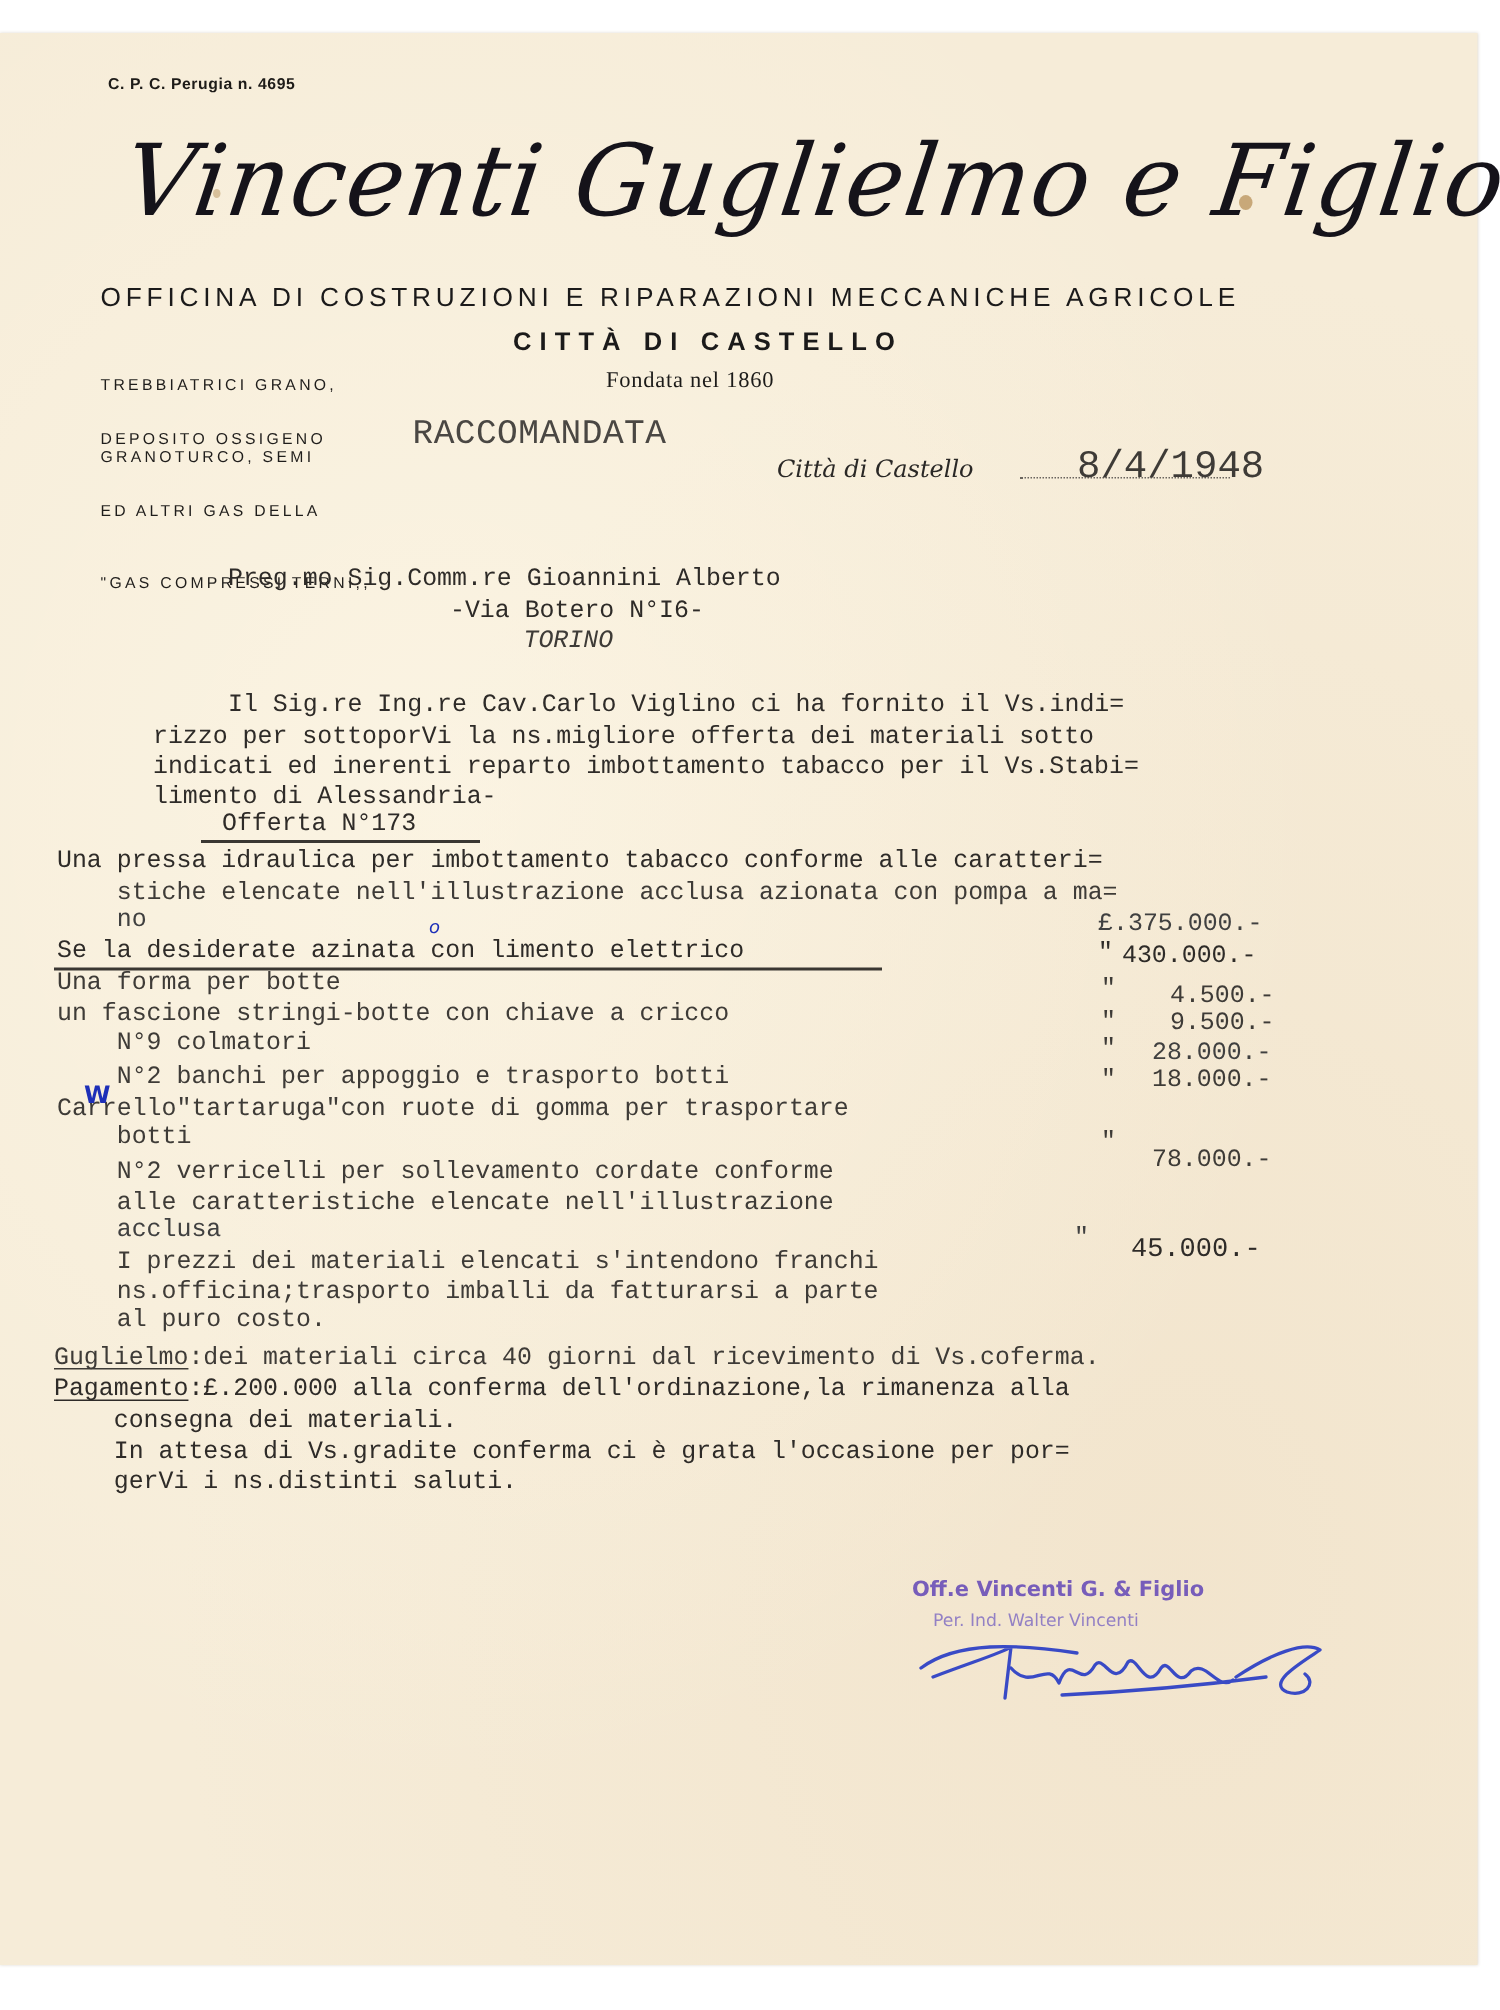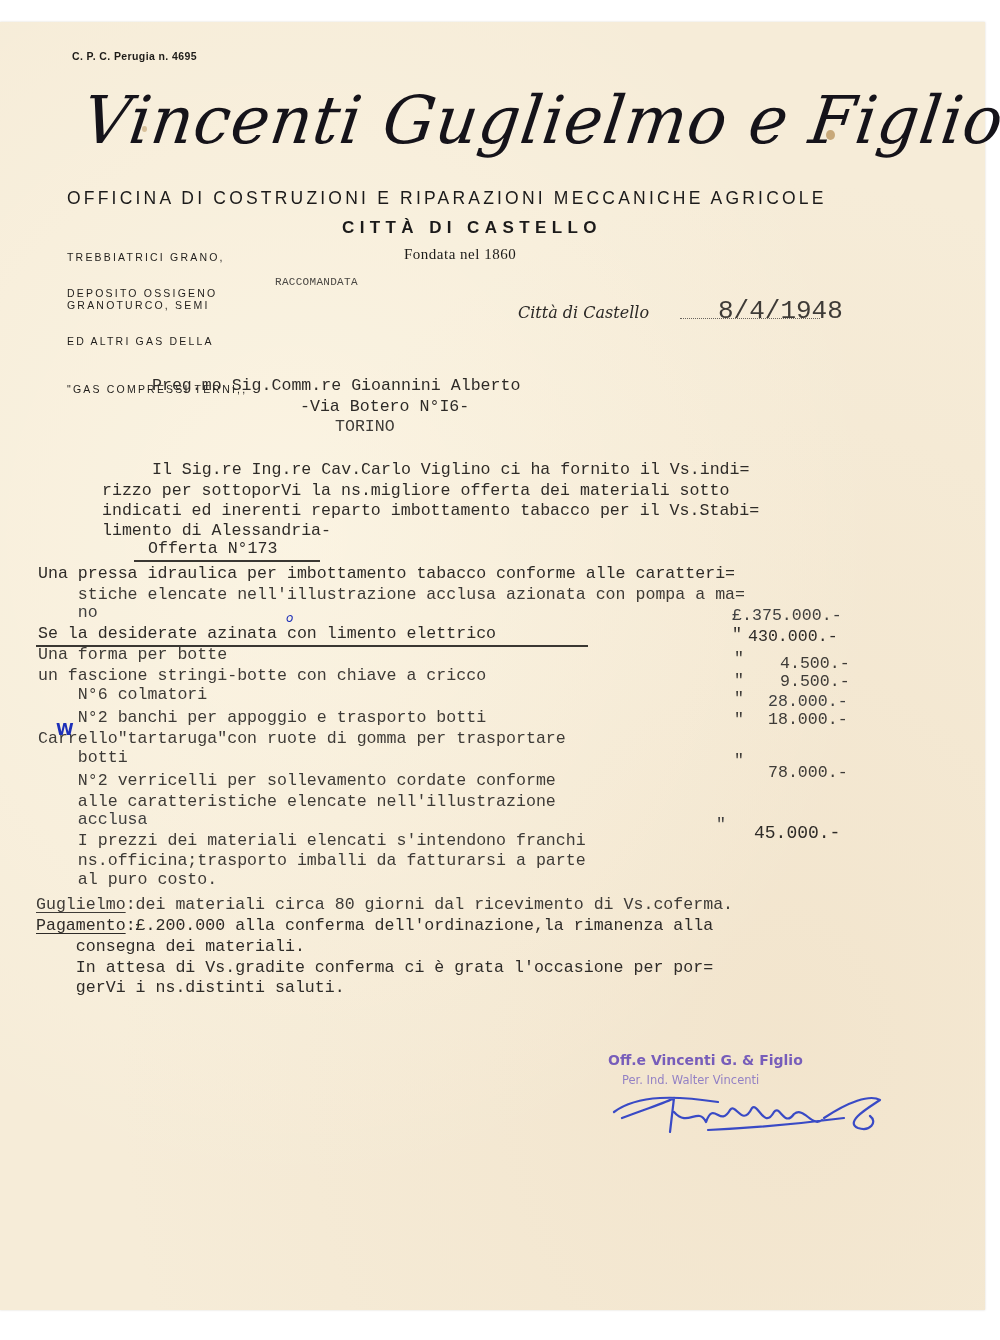--- a/index.html
+++ b/index.html
@@ -45,21 +45,21 @@
     .citta {
       font-family: "Liberation Sans", sans-serif;
       font-weight: bold; font-size: 17px; color: #1b1a1a; letter-spacing: 5.4px;
     }
     .fondata {
       font-family: "Liberation Serif", serif;
       font-size: 15px; color: #1c1b19; letter-spacing: 0.5px;
     }
     .raccomandata {
       font-family: "Liberation Mono", monospace;
-      font-size: 11px; color: #4a4743; letter-spacing: 0.3px;
+      font-size: 23px; color: #4a4743; letter-spacing: 0.3px;
     }
     .place-script {
       font-family: "DejaVu Serif", serif; font-style: italic;
       font-size: 16px; color: #2a2826;
     }
     .date-line {
       border-bottom: 1px dotted #6a655e;
       width: 140px; height: 22px;
     }
     .typed {
@@ -131,21 +131,21 @@
 <div class="abs fondata" style="left:404px; top:246px;">Fondata nel 1860</div>
 
 <div class="abs raccomandata" style="left:275px; top:276px;">RACCOMANDATA</div>
 
 <div class="abs place-script" style="left:518px; top:303px;">Città di Castello</div>
 <div class="abs date-line" style="left:680px; top:296px;"></div>
 <div class="abs typed" style="left:718px; top:298px; font-size:26px;">8/4/1948</div>
 
 <div class="abs typed dark" style="left:152px; top:378px;">Preg.mo Sig.Comm.re Gioannini Alberto</div>
 <div class="abs typed dark" style="left:300px; top:399px;">-Via Botero N°I6-</div>
-<div class="abs typed" style="left:335px; top:419px;">TORINO</div>
+<div class="abs typed" style="left:349px; top:419px;font-style:italic;">TORINO</div>
 
 <div class="abs typed dark" style="left:152px; top:462px;">Il Sig.re Ing.re Cav.Carlo Viglino ci ha fornito il Vs.indi=</div>
 <div class="abs typed dark" style="left:102px; top:483px;">rizzo per sottoporVi la ns.migliore offerta dei materiali sotto</div>
 <div class="abs typed dark" style="left:102px; top:503px;">indicati ed inerenti reparto imbottamento tabacco per il Vs.Stabi=</div>
 <div class="abs typed dark" style="left:102px; top:523px;">limento di Alessandria-</div>
 
 <div class="abs typed dark" style="left:148px; top:541px;">Offerta N°173</div>
 <div class="rule" style="left:134px; top:560px; width:186px;"></div>
 
 <div class="abs typed dark" style="left:38px; top:566px;">Una pressa idraulica per imbottamento tabacco conforme alle caratteri=</div>
@@ -161,21 +161,21 @@
 <div class="abs typed dark" style="left:748px; top:629px;text-align:center;">430.000.-</div>
 
 <div class="abs typed" style="left:38px; top:647px;">Una forma per botte</div>
 <div class="abs typed" style="left:734px; top:651px;">"</div>
 <div class="abs typed" style="left:780px; top:656px;">4.500.-</div>
 
 <div class="abs typed" style="left:38px; top:668px;">un fascione stringi-botte con chiave a cricco</div>
 <div class="abs typed" style="left:734px; top:673px;">"</div>
 <div class="abs typed" style="left:780px; top:674px;">9.500.-</div>
 
-<div class="abs typed" style="left:38px; top:687px;">    N°6 colmatori</div>
+<div class="abs typed" style="left:38px; top:687px;">    N°9 colmatori</div>
 <div class="abs typed" style="left:734px; top:691px;">"</div>
 <div class="abs typed faint" style="left:768px; top:694px;">28.000.-</div>
 
 <div class="abs typed" style="left:38px; top:710px;">    N°2 banchi per appoggio e trasporto botti</div>
 <div class="abs typed" style="left:734px; top:712px;">"</div>
 <div class="abs typed" style="left:768px; top:712px;">18.000.-</div>
 
 <div class="abs typed" style="left:38px; top:731px;">Carrello"tartaruga"con ruote di gomma per trasportare</div>
 <div class="abs blue-mark" style="left:56px; top:720px; font-size:16px; font-weight:bold;">W</div>
 <div class="abs typed" style="left:38px; top:750px;">    botti</div>
@@ -185,21 +185,21 @@
 <div class="abs typed" style="left:38px; top:773px;">    N°2 verricelli per sollevamento cordate conforme</div>
 <div class="abs typed" style="left:38px; top:794px;">    alle caratteristiche elencate nell'illustrazione</div>
 <div class="abs typed faint" style="left:38px; top:812px;">    acclusa</div>
 <div class="abs typed faint" style="left:716px; top:817px;">"</div>
 <div class="abs typed dark" style="left:754px; top:824px; font-size:18px;">45.000.-</div>
 
 <div class="abs typed" style="left:38px; top:833px;">    I prezzi dei materiali elencati s'intendono franchi</div>
 <div class="abs typed" style="left:38px; top:853px;">    ns.officina;trasporto imballi da fatturarsi a parte</div>
 <div class="abs typed" style="left:38px; top:872px;">    al puro costo.</div>
 
-<div class="abs typed" style="left:36px; top:897px;"><span class="underline">Guglielmo</span><span>:dei materiali circa 80 giorni dal ricevimento di Vs.coferma.</span></div>
+<div class="abs typed" style="left:36px; top:897px;"><span class="underline">Guglielmo</span><span>:dei materiali circa 40 giorni dal ricevimento di Vs.coferma.</span></div>
 <div class="abs typed dark" style="left:36px; top:918px;"><span class="underline">Pagamento</span><span>:£.200.000 alla conferma dell'ordinazione,la rimanenza alla</span></div>
 <div class="abs typed dark" style="left:36px; top:939px;">    consegna dei materiali.</div>
 <div class="abs typed dark" style="left:36px; top:960px;">    In attesa di Vs.gradite conferma ci è grata l'occasione per por=</div>
 <div class="abs typed dark" style="left:36px; top:980px;">    gerVi i ns.distinti saluti.</div>
 
 <div class="abs stamp" style="left:608px; top:1052px; font-size:14px;">Off.e Vincenti G. &amp; Figlio</div>
 <div class="abs stamp-line2" style="left:622px; top:1073px; font-size:11.5px;">Per. Ind. Walter Vincenti</div>
 <div class="abs signature" style="left:600px; top:1070px; width:280px; height:50px;">
   <svg width="280" height="50" viewBox="0 0 280 50">
     <path d="M6 24 C 30 6, 70 8, 110 14 M 14 30 C 40 20, 60 14, 66 10 L 62 44 M 66 24 C 80 40, 90 18, 98 34 C 106 12, 112 40, 122 22 C 128 14, 134 40, 144 20 C 150 14, 156 42, 166 24 C 172 16, 176 40, 186 26 C 196 18, 204 40, 214 32 M 100 42 C 140 40, 190 36, 236 30 M 216 30 C 240 14, 262 6, 272 12 C 260 20, 236 34, 250 40 C 262 44, 270 34, 262 28" fill="none" stroke="#2538c4" stroke-width="2.2" stroke-linecap="round" stroke-linejoin="round" opacity="0.9"></path>

